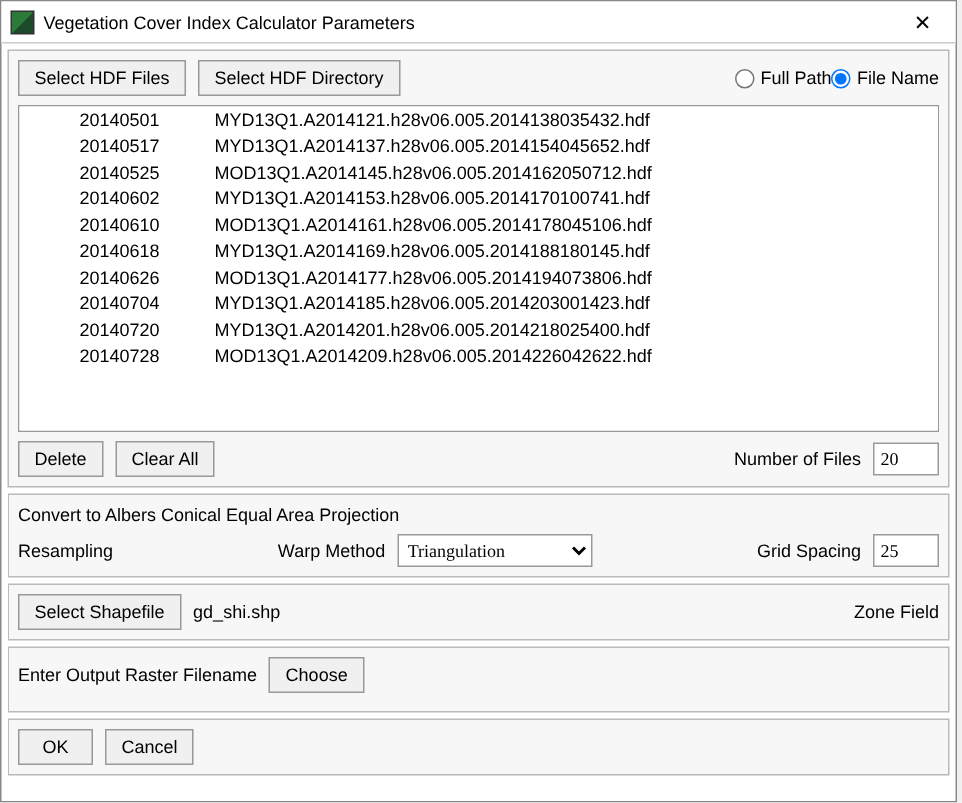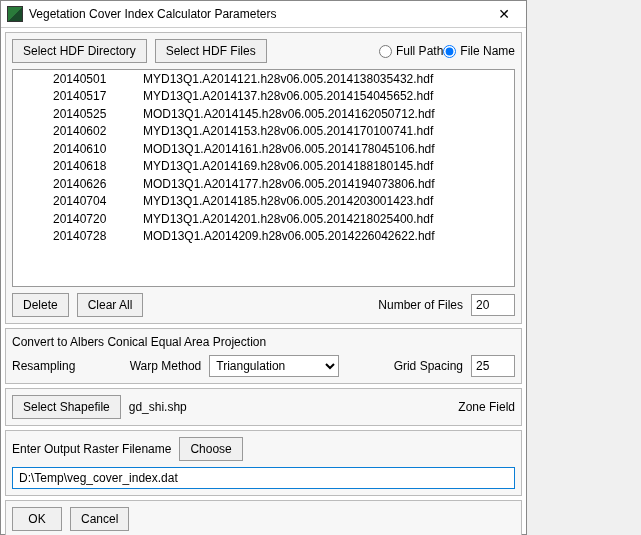--- a/index.html
+++ b/index.html
@@ -6,21 +6,21 @@
   body {
     margin: 0;
     font-family: "Segoe UI", Tahoma, sans-serif;
     font-size: 12px;
     background: #f0f0f0;
     color: #000;
     width: 641px;
     height: 535px;
   }
   .window {
-    width: 527px;
+    width: 638px;
     height: 535px;
     background: #fff;
     border: 1px solid #888;
     display: flex;
     flex-direction: column;
   }
   .titlebar {
     height: 28px;
     background: #fff;
     border-bottom: 1px solid #ccc;
@@ -70,21 +70,21 @@
   }
   .filelist table { border-collapse: collapse; width: 100%; margin-left: 36px; }
   .filelist td { padding: 1px 4px; white-space: nowrap; height: 17.5px; }
   .filelist td.col-date { width: 90px; }
   .label { white-space: nowrap; }
   .spacer { flex: 1; }
   .text-input {
     border: 1px solid #999;
     padding: 2px 4px;
     font-size: 12px;
-    font-family: Liberation Sans, sans-serif;
+    font-family: Liberation Serif, serif;
     height: 22px;
     background: #fff;
   }
   .text-input.narrow { width: 44px; }
   select.text-input { height: 22px; padding: 1px 2px; }
   .panel-title { margin-bottom: 6px; }
   .output-box {
     border: 1px solid #0a7ed6;
     width: 100%;
     padding: 3px 6px;
@@ -100,22 +100,22 @@
   <div class="titlebar">
     <div class="app-icon"></div>
     <div class="title">Vegetation Cover Index Calculator Parameters</div>
     <div class="close">✕</div>
   </div>
 
   <div class="content">
 
     <div class="panel">
       <div class="row">
+        <button class="btn">Select HDF Files</button>
         <button class="btn">Select HDF Directory</button>
-        <button class="btn">Select HDF Files</button>
         <div class="spacer"></div>
         <div class="radio-group">
           <label class="radio">
             <input type="radio" name="pathmode" style="">
             <span>Full Path</span>
           </label>
           <label class="radio">
             <input type="radio" name="pathmode" checked="" style="">
             <span>File Name</span>
           </label>
@@ -200,21 +200,20 @@
         <div class="spacer"></div>
         <span class="label">Zone Field</span>
       </div>
     </div>
 
     <div class="panel">
       <div class="row" style="margin-bottom:6px;">
         <span class="label">Enter Output Raster Filename</span>
         <button class="btn">Choose</button>
       </div>
-      <input class="output-box" value="D:\Temp\veg_cover_index.dat" style="">
     </div>
 
     <div class="panel">
       <div class="row">
         <button class="btn" style="min-width:50px">OK</button>
         <button class="btn">Cancel</button>
       </div>
     </div>
 
   </div>

